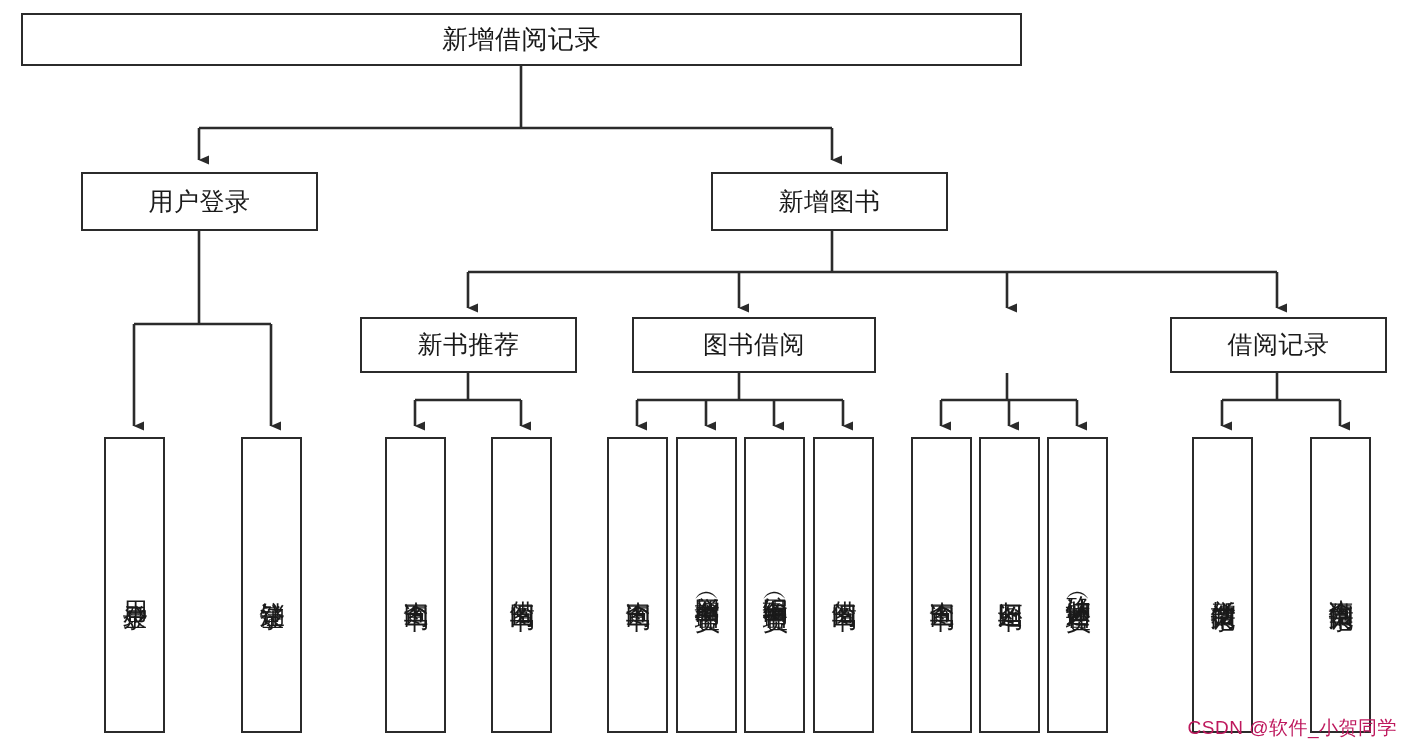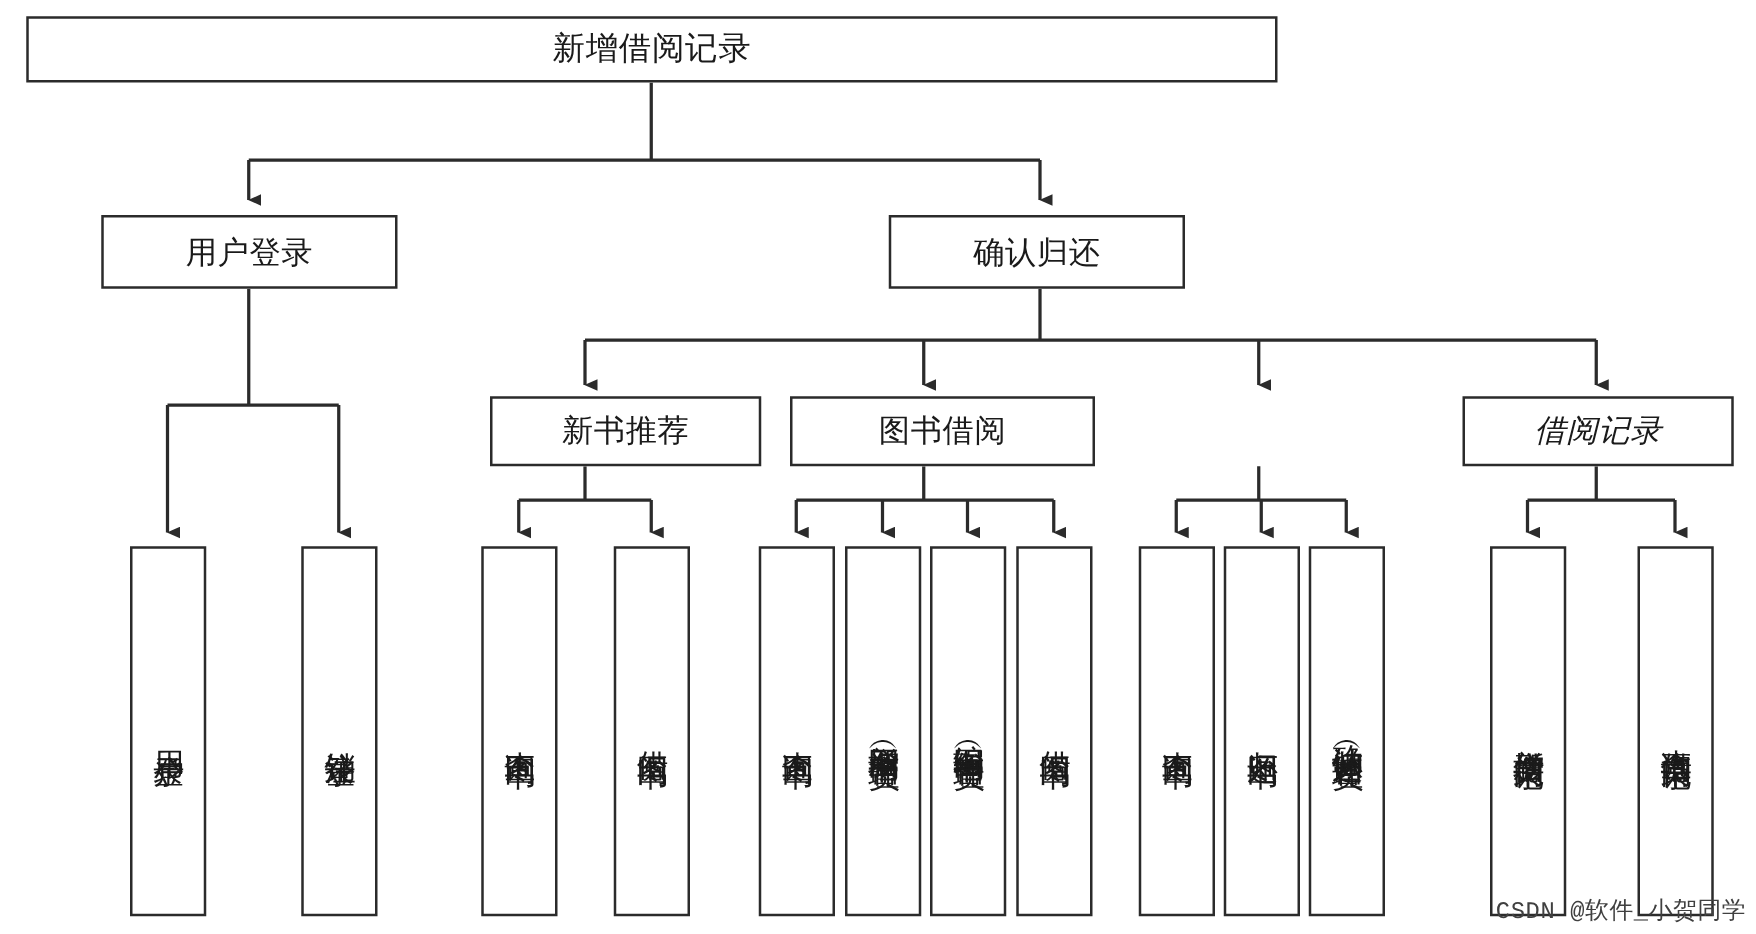--- a/index.html
+++ b/index.html
@@ -63,25 +63,25 @@
     line-height: 1.05;
     letter-spacing: 2px;
     max-height: 100%;
     white-space: normal;
   }
   #watermark {
     position: absolute;
     right: 8px;
     bottom: 6px;
     font-size: 19px;
-    color: #404040;
+    color: #be185d;
     letter-spacing: 0.5px;
     z-index: 5;
     white-space: nowrap;
-    font-family: Liberation Mono, monospace;
+    font-family: Liberation Sans, sans-serif;
   }
 </style>
 </head>
 <body>
 
 <div id="diagram-root">
 
   <svg id="edges-layer" viewBox="0 0 1405 747" width="1405" height="747" xmlns="http://www.w3.org/2000/svg">
     <defs>
       <marker id="arrowhead" markerWidth="10" markerHeight="11" refX="4.6" refY="10" orient="auto" markerUnits="userSpaceOnUse">
@@ -133,30 +133,30 @@
   </svg>
 
   <div class="node h root" style="left:21px; top:13px; width:1001px; height:53px;">
     <span class="node-label">新增借阅记录</span>
   </div>
 
   <div class="node h" style="left:81px; top:172px; width:237px; height:59px;">
     <span class="node-label">用户登录</span>
   </div>
   <div class="node h" style="left:711px; top:172px; width:237px; height:59px;">
-    <span class="node-label">确认归还</span>
-  </div>
-
-  <div class="node h" style="left:360px; top:317px; width:217px; height:56px;margin-left:32px;">
+    <span class="node-label">新增图书</span>
+  </div>
+
+  <div class="node h" style="left:360px; top:317px; width:217px; height:56px;">
     <span class="node-label">新书推荐</span>
   </div>
   <div class="node h" style="left:632px; top:317px; width:244px; height:56px;">
     <span class="node-label">图书借阅</span>
   </div>
-  <div class="node h" style="left:1170px; top:317px; width:217px; height:56px;font-style:italic;">
+  <div class="node h" style="left:1170px; top:317px; width:217px; height:56px;">
     <span class="node-label">借阅记录</span>
   </div>
 
   <div class="node v" style="left:104px; top:437px; width:61px; height:296px;">
     <span class="node-label">用户登录</span>
   </div>
   <div class="node v" style="left:241px; top:437px; width:61px; height:296px;">
     <span class="node-label">注销登录</span>
   </div>
 

